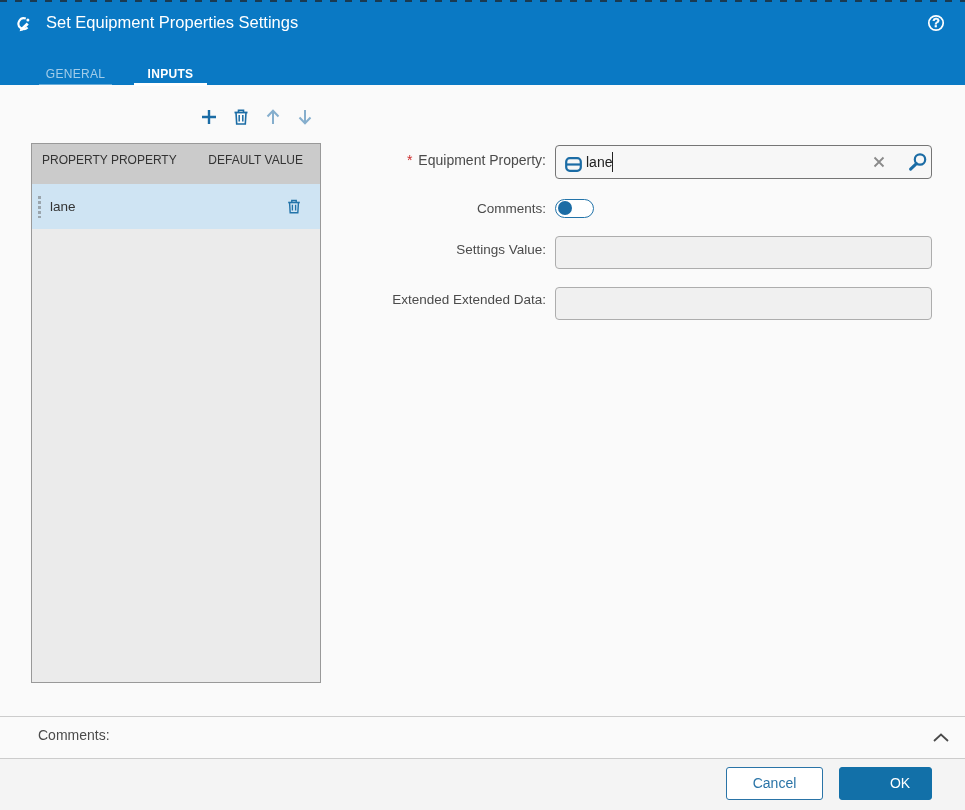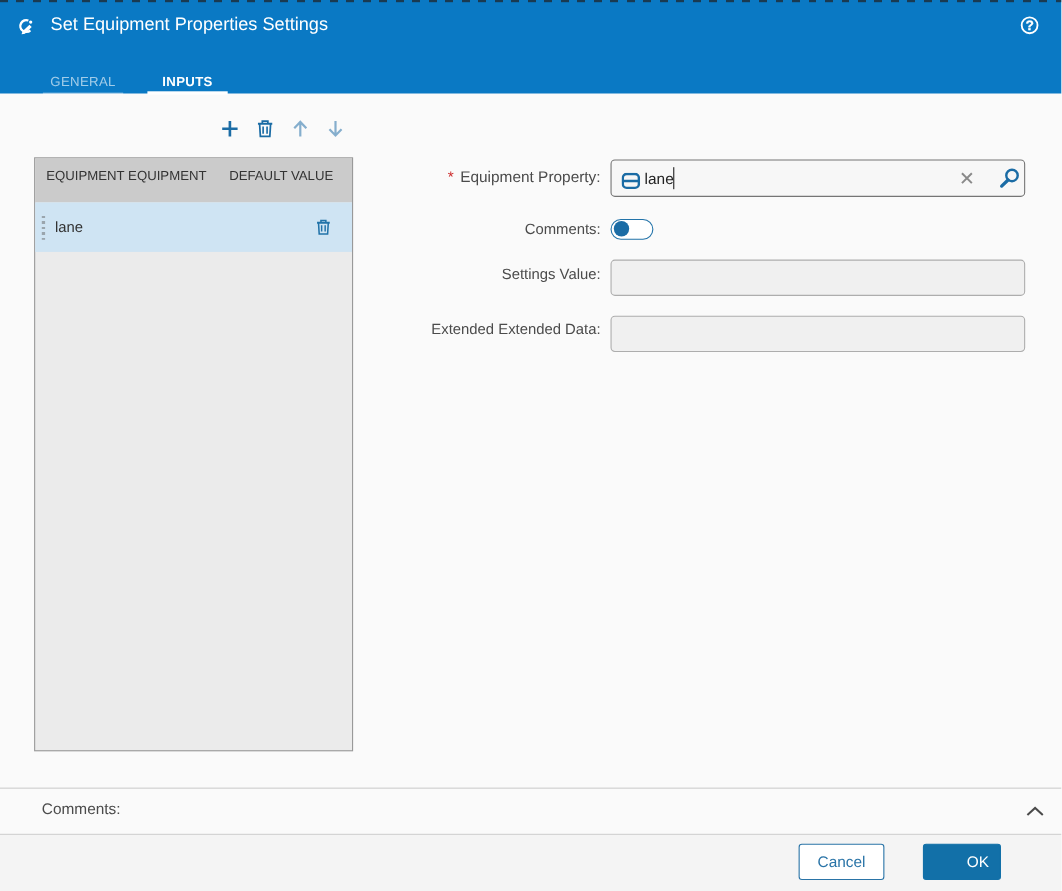--- a/index.html
+++ b/index.html
@@ -42,22 +42,22 @@
   .micon { position:absolute; left:352px; top:6px; }
   .toggle { position:absolute; left:555px; top:199px; width:39px; height:19px; border:1.3px solid #2273a9; border-radius:10px; background:#fff; }
   .knob { position:absolute; left:2px; top:1.2px; width:14px; height:14px; border-radius:50%; background:#1b6ca5; }
   
   .line1 { position:absolute; left:0; top:716px; width:965px; height:1px; background:#ccc; }
   .cmt { position:absolute; left:38px; top:727px; font-size:14px; color:#4b4b4b; }
   .chev { position:absolute; left:932px; top:731px; }
   .line2 { position:absolute; left:0; top:758px; width:965px; height:1px; background:#ccc; }
   .foot { position:absolute; left:0; top:759px; width:965px; height:51px; background:#f4f4f4; }
   .btn { position:absolute; top:767px; height:33px; border-radius:3px; font-size:14px; text-align:center; line-height:31px; font-family:"Liberation Sans",sans-serif; }
-  .cancel { left:726px; width:78px; background:#fff; border:1px solid #2a74a7; color:#2a74a7; }
-  .ok { left:839px; width:71px; background:#1270a8; border:1px solid #1270a8; color:#fff;padding-left:29px; }
+  .cancel { left:726px; width:97px; background:#fff; border:1px solid #2a74a7; color:#2a74a7; }
+  .ok { left:839px; width:93px; background:#1270a8; border:1px solid #1270a8; color:#fff;padding-left:29px; }
 </style>
 </head>
 <body>
   <div class="hdr"></div>
   <div class="topdash"></div>
   <svg class="ticon" width="17" height="17" viewBox="0 0 17 17">
     <path d="M10.8 2.6 A5.4 5.4 0 1 0 12.6 11.6" fill="none" stroke="#fff" stroke-width="2.1"></path>
     <circle cx="12.9" cy="4.1" r="1.5" fill="#fff"></circle>
     <path d="M4.6 15.2 L8.0 14.6 L5.6 12.2 Z" fill="#fff"></path>
     <rect x="6.6" y="12.0" width="8.6" height="3.0" rx="0.3" transform="rotate(-44 6.6 13.5)" fill="#fff"></rect>
@@ -83,21 +83,21 @@
     <svg class="tb" style="left:264px" width="18" height="18" viewBox="0 0 18 18">
       <path d="M9 16 V3 M3.5 8.5 L9 2.8 L14.5 8.5" stroke="#85aecd" stroke-width="2" fill="none"></path>
     </svg>
     <svg class="tb" style="left:296px" width="18" height="18" viewBox="0 0 18 18">
       <path d="M9 2 V15 M3.5 9.5 L9 15.2 L14.5 9.5" stroke="#85aecd" stroke-width="2" fill="none"></path>
     </svg>
   </div>
 
   <div class="grid">
     <div class="ghead">
-      <span class="c1">EQUIPMENT EQUIPMENT</span>
+      <span class="c1">PROPERTY PROPERTY</span>
       <span class="c2">DEFAULT VALUE</span>
     </div>
     <div class="grow">
       <div class="dots"></div>
       <span class="nm">lane</span>
       <svg class="rowtrash" width="16" height="17" viewBox="0 0 18 18">
         <path d="M2.5 4.5 H15.5" stroke="#2273a9" stroke-width="1.8"></path>
         <path d="M6.5 4 V2.2 H11.5 V4" stroke="#2273a9" stroke-width="1.6" fill="none"></path>
         <path d="M4 4.5 L4.7 16 H13.3 L14 4.5" stroke="#2273a9" stroke-width="1.6" fill="none"></path>
         <path d="M7.2 7 V13.5 M10.8 7 V13.5" stroke="#2273a9" stroke-width="1.5"></path>

